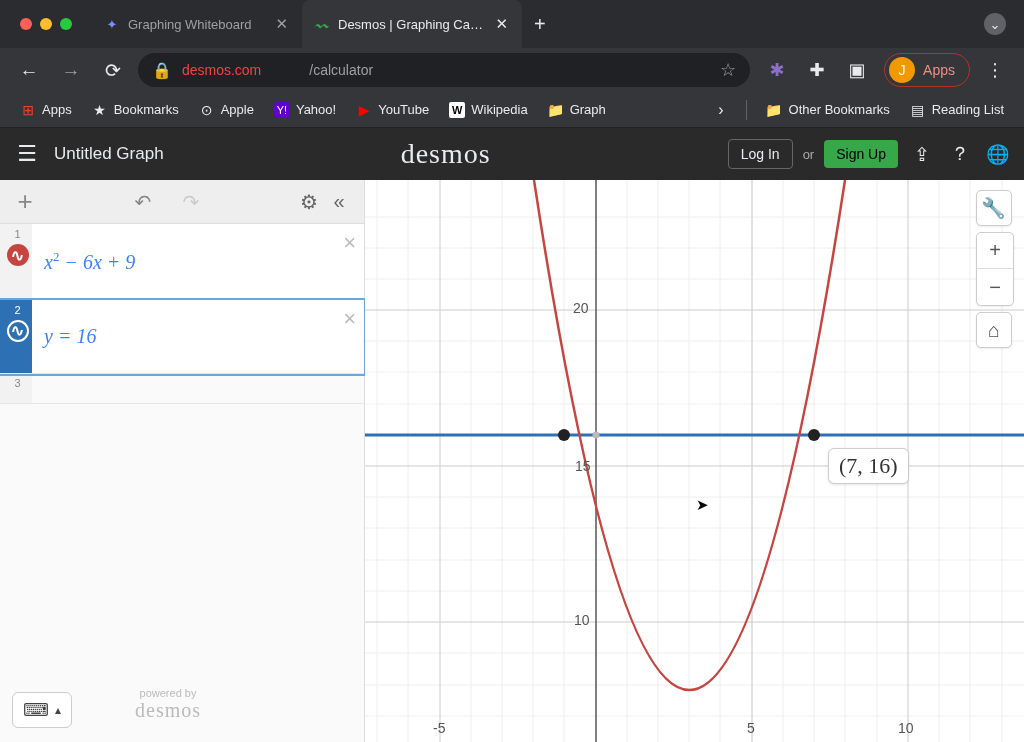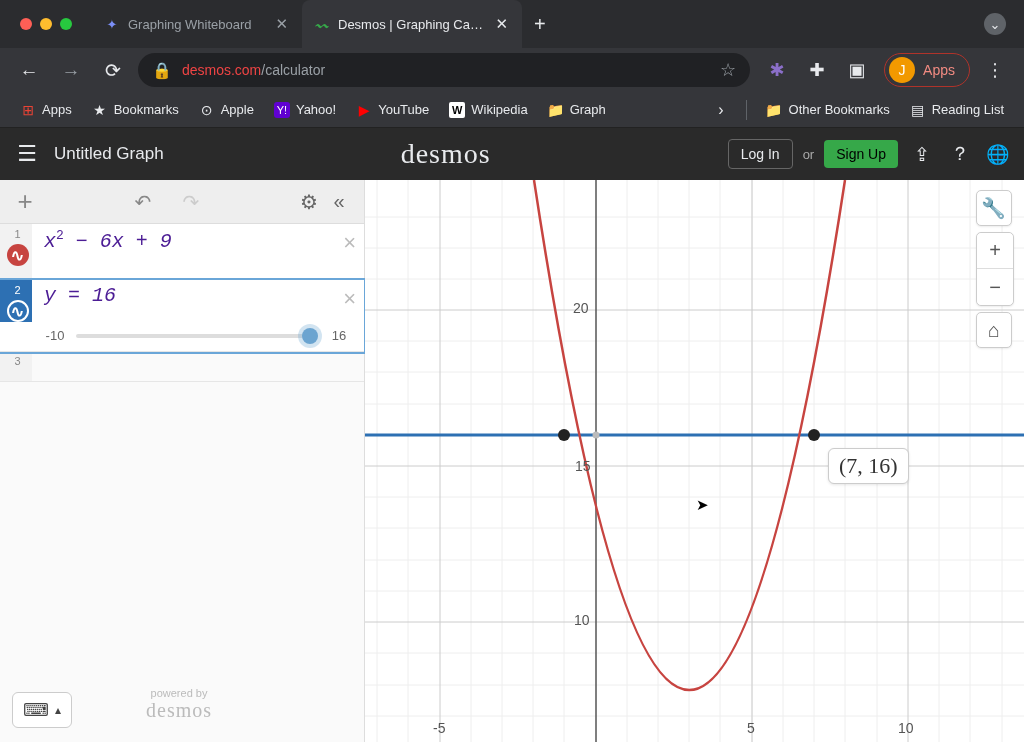--- a/index.html
+++ b/index.html
@@ -24,21 +24,21 @@
 .window-right { margin-left:auto; display:flex; align-items:center; gap:10px; padding-right:6px;}
 .circle-icon { width:22px; height:22px; border-radius:50%; background:#5f6368; color:#e8eaed; display:flex; align-items:center; justify-content:center; font-size:13px;}
 
 
 .nav-row { background:#35363a; height:44px; display:flex; align-items:center; gap:8px; padding:0 12px; }
 .nav-icon { width:34px; height:34px; display:flex; align-items:center; justify-content:center; color:#9aa0a6; font-size:19px; cursor:pointer; border-radius:50%; }
 .nav-icon.active { color:#e8eaed; }
 .url-bar { flex:1; background:#202124; border-radius:20px; height:34px; display:flex; align-items:center; padding:0 14px; gap:10px; color:#9aa0a6; }
 .url-text { font-size:14px; flex:1; display:flex; align-items:center; gap:0px;}
 .url-text .path{color:#ef4444;}
-.url-text .sub{color:#9aa0a6;}
+.url-text .sub{color:#9aa0a6;margin-left:48px;}
 .star-btn{color:#9aa0a6; cursor:pointer; font-size:18px;}
 .ext-icons{display:flex; align-items:center; gap:18px; padding:0 8px;}
 .ext-icon{width:22px; height:22px; display:flex; align-items:center; justify-content:center; color:#e8eaed; font-size:18px; cursor:pointer;}
 .avatar-btn{ display:flex; align-items:center; gap:8px; border:1px solid #b0332a; border-radius:18px; padding:3px 14px 3px 4px; cursor:pointer;}
 .avatar-circle{width:26px;height:26px;border-radius:50%;background:#f29900;color:#fff;display:flex;align-items:center;justify-content:center;font-size:14px;font-weight:500;}
 .avatar-label{color:#f28b82;font-size:14px;}
 .kebab{color:#e8eaed; font-size:18px; padding:0 8px; cursor:pointer;}
 
 
 .bookmarks-row{background:#35363a; height:36px; display:flex; align-items:center; gap:4px; padding:0 12px; font-size:13px; color:#e8eaed; border-bottom:1px solid #222;}
@@ -66,34 +66,34 @@
 .tb-spacer{flex:1; display:flex; justify-content:center; gap:18px;}
 .undo-redo{color:#888;}
 
 
 .expr-row{display:flex; align-items:stretch; border-bottom:1px solid #e6e6e6; background:#fff; position:relative; min-height:56px;}
 .expr-num{width:32px; background:#f2f2f2; font-size:11px; color:#888; padding:4px 0 0 3px; display:flex; flex-direction:column; align-items:center;}
 .color-swatch{width:22px; height:22px; border-radius:50%; margin-top:4px; display:flex; align-items:center; justify-content:center;}
 .swatch-red{background:#c74440;}
 .swatch-blue{background:#2d70b3;}
 .wave{color:#fff; font-size:16px; font-weight:bold;}
-.expr-body{flex:1; padding:4px 12px; font-family:Liberation Mono, monospace; font-size:20px; color:#4c1d95; font-style:italic;}
+.expr-body{flex:1; padding:25px 12px; font-family:Liberation Serif, serif; font-size:20px; color:#3b82f6; font-style:italic;}
 .expr-close{position:absolute; right:8px; top:6px; color:#bbb; font-size:22px; cursor:pointer; font-weight:300;}
 .expr-row.selected{background:#fff; outline:2px solid #6aa6d8;}
 .expr-row.selected .expr-num{background:#2d70b3; color:#fff;}
 
 .slider-row{display:flex; align-items:center; padding:6px 12px 8px; gap:8px; font-size:13px; color:#666;}
 .slider-min,.slider-max{width:26px; text-align:center;}
 .slider-track{flex:1; height:4px; background:#ddd; border-radius:2px; position:relative;}
 .slider-thumb{position:absolute; right:0; top:-6px; width:16px; height:16px; border-radius:50%; background:#6ba4d0; box-shadow:0 0 0 4px rgba(107,164,208,0.3);}
 
 .empty-row{display:flex; border-bottom:1px solid #e6e6e6; min-height:30px;}
 .empty-row .expr-num{padding-top:3px;}
 
-.powered{position:absolute; left:146px; bottom:20px; text-align:center; color:#bbb; font-size:11px;}
+.powered{position:absolute; left:135px; bottom:20px; text-align:center; color:#bbb; font-size:11px;}
 .powered .plogo{font-family:Georgia,serif; font-size:20px; color:#bbb; letter-spacing:1px;}
 
 .keyboard-btn{position:absolute; left:12px; bottom:14px; background:#fff; border:1px solid #ccc; border-radius:6px; padding:6px 10px; display:flex; align-items:center; gap:6px; cursor:pointer; font-size:18px; color:#444;}
 
 
 .graph{flex:1; position:relative; background:#fff; overflow:hidden;}
 .graph svg{position:absolute; inset:0;}
 .graph-controls{position:absolute; right:10px; top:10px; display:flex; flex-direction:column; gap:6px;}
 .gc-btn{width:36px; height:36px; background:#fff; border:1px solid #ccc; border-radius:5px; display:flex; align-items:center; justify-content:center; color:#555; font-size:20px; cursor:pointer; box-shadow:0 1px 2px rgba(0,0,0,0.08);}
 .gc-group{display:flex; flex-direction:column; background:#fff; border:1px solid #ccc; border-radius:5px; box-shadow:0 1px 2px rgba(0,0,0,0.08);}
@@ -237,27 +237,20 @@
     <div class="expr-row selected" style="flex-direction:column;">
       <div style="display:flex; width:100%; position:relative; min-height:42px;">
         <div class="expr-num" style="background:#2d70b3">
             <span style="color:#fff">2</span>
             <div class="color-swatch swatch-blue" style="background:transparent;border:2px solid #fff">
               <span class="wave" style="color:#fff">∿</span>
             </div>
           </div>
         <div class="expr-body"><span style="font-style:italic">y</span> = 16</div>
         <div class="expr-close">×</div>
-      </div>
-      <div class="slider-row" style="padding-left:42px;">
-        <span class="slider-min">-10</span>
-        <div class="slider-track">
-            <div class="slider-thumb"></div>
-          </div>
-        <span class="slider-max">16</span>
       </div>
     </div>
 
     <div class="empty-row">
       <div class="expr-num">
           <span>3</span>
         </div>
     </div>
 
     <div class="powered">

